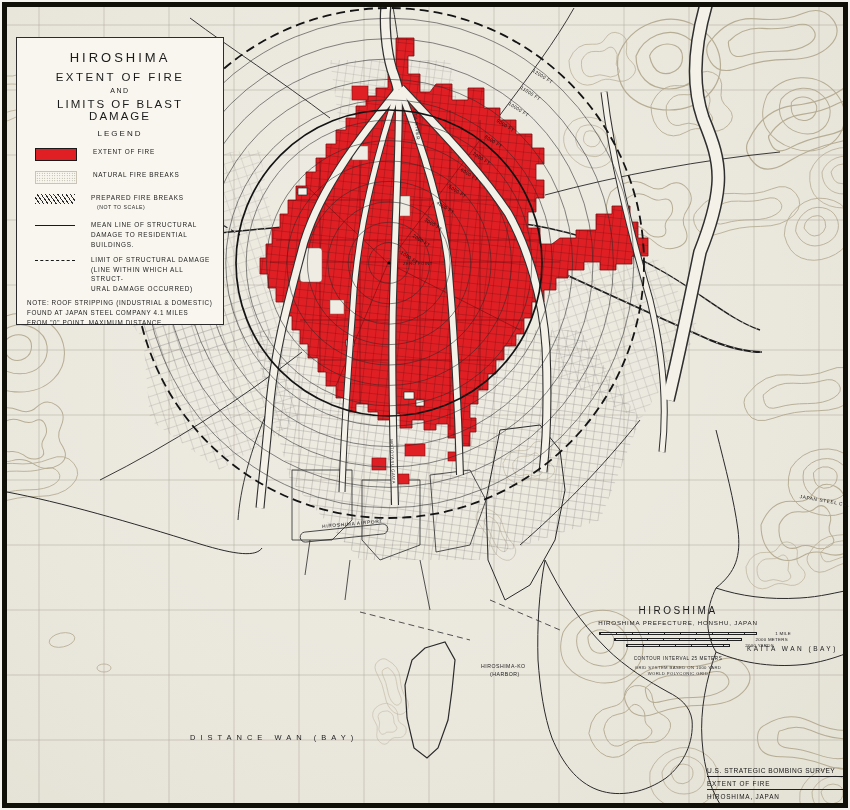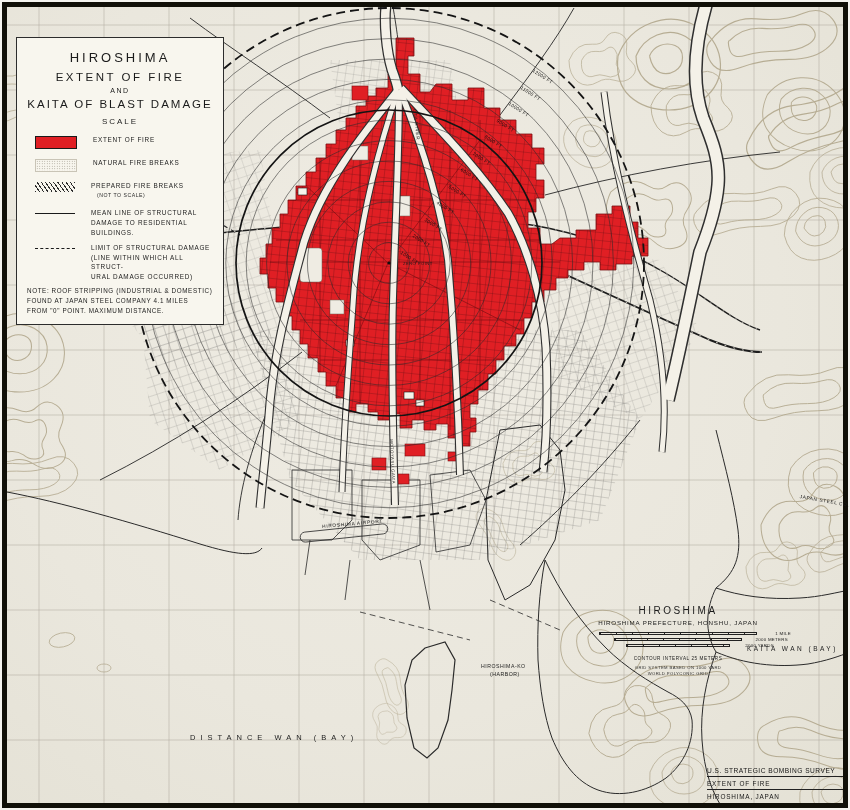--- a/index.html
+++ b/index.html
@@ -263,22 +263,22 @@
     <div class="lbl" style="left:483px;top:665px;font-size:5.2px;letter-spacing:.5px;">(HARBOR)</div>
     <div class="lbl" style="left:315px;top:518px;font-size:4.8px;letter-spacing:.7px;transform:rotate(-5deg);">HIROSHIMA AIRPORT</div>
     <div class="lbl" style="left:793px;top:488px;font-size:4.8px;letter-spacing:.6px;transform:rotate(10deg);">JAPAN STEEL CO.</div>
     <div class="lbl" style="left:409px;top:102px;font-size:4.6px;letter-spacing:.8px;transform:rotate(83deg);">OTA RIVER</div>
     <div class="lbl" style="left:386px;top:432px;font-size:4.2px;letter-spacing:.6px;transform:rotate(87deg);">MOTOYASU GAWA</div>
 
     <div id="legend">
       <div class="t1">HIROSHIMA</div>
       <div class="t2">EXTENT OF FIRE</div>
       <div class="t3">AND</div>
-      <div class="t4">KAITA OF BLAST DAMAGE</div>
-      <div class="t5">SCALE</div>
+      <div class="t4">LIMITS OF BLAST DAMAGE</div>
+      <div class="t5">LEGEND</div>
 
       <div class="litem">
         <div class="sw sw-fire"></div>
         <div class="ltext">EXTENT OF FIRE</div>
       </div>
       <div class="litem">
         <div class="sw sw-stipple"></div>
         <div class="ltext">NATURAL FIRE BREAKS</div>
       </div>
       <div class="litem">

